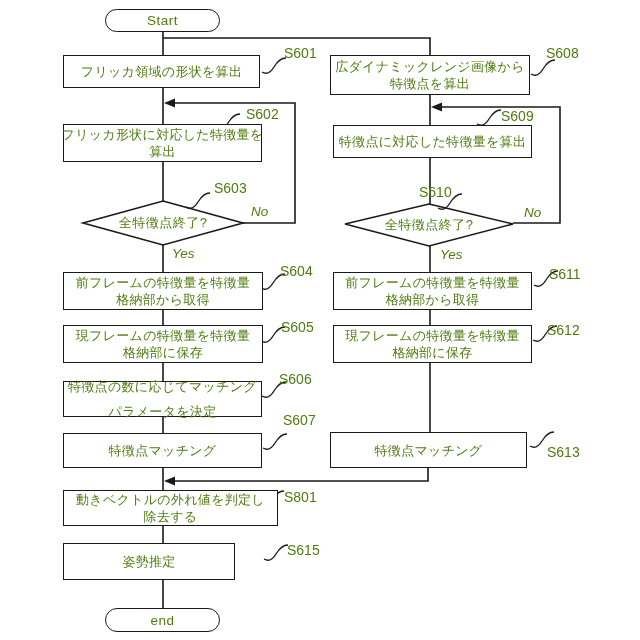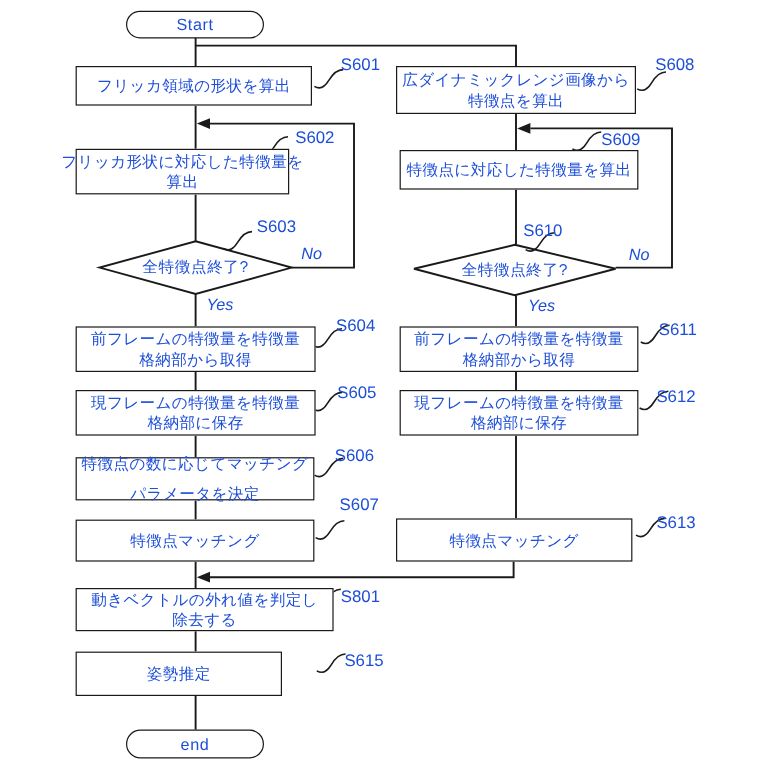--- a/index.html
+++ b/index.html
@@ -1,18 +1,18 @@
 <!DOCTYPE html>
 <html><head>
 <meta charset="utf-8">
 <style>
   html,body{margin:0;padding:0;background:#ffffff;}
   .canvas{
     position:relative;width:640px;height:640px;background:#ffffff;
-    font-family:"Liberation Sans","DejaVu Sans",sans-serif;color:#1d4ed8;
+    font-family:"Liberation Sans","DejaVu Sans",sans-serif;color:#4d7c0f;
     overflow:hidden;
   }
   .wires{position:absolute;left:0;top:0;z-index:1;}
   .node{
     position:absolute;box-sizing:border-box;border:1.8px solid #1a1a1a;background:#fff;
     display:flex;flex-direction:column;justify-content:center;align-items:center;
     text-align:center;font-size:13px;line-height:17px;z-index:2;letter-spacing:.3px;
   }
   .node span{display:block;white-space:nowrap;}
   .terminal{border-radius:12px;font-size:13.5px;letter-spacing:.5px;}
@@ -89,21 +89,21 @@
   <div class="node terminal" style="left:105px;top:9px;width:115px;height:23px;">
     <span>Start</span>
   </div>
   <div class="node" style="left:63px;top:55px;width:197px;height:33px;">
     <span>フリッカ領域の形状を算出</span>
   </div>
 
   <div class="node terminal" style="left:105px;top:608px;width:115px;height:24px;">
     <span>end</span>
   </div>
-  <div class="node" style="left:63px;top:124px;width:178px;height:38px;">
+  <div class="node" style="left:63px;top:124px;width:199px;height:38px;">
     <span>フリッカ形状に対応した特徴量を</span>
     <span>算出</span>
   </div>
   <div class="node" style="left:63px;top:272px;width:200px;height:38px;">
     <span>前フレームの特徴量を特徴量</span>
     <span>格納部から取得</span>
   </div>
   <div class="node" style="left:63px;top:325px;width:200px;height:38px;">
     <span>現フレームの特徴量を特徴量</span>
     <span>格納部に保存</span>
@@ -153,23 +153,23 @@
   <span class="steplabel" style="left:246px;top:106px;">S602</span>
   <span class="steplabel" style="left:214px;top:180px;">S603</span>
   <span class="steplabel" style="left:280px;top:263px;">S604</span>
   <span class="steplabel" style="left:281px;top:319px;">S605</span>
   <span class="steplabel" style="left:279px;top:371px;">S606</span>
   <span class="steplabel" style="left:283px;top:412px;">S607</span>
   <span class="steplabel" style="left:284px;top:489px;">S801</span>
   <span class="steplabel" style="left:287px;top:542px;">S615</span>
   <span class="steplabel" style="left:546px;top:45px;">S608</span>
   <span class="steplabel" style="left:501px;top:108px;">S609</span>
-  <span class="steplabel" style="left:436px;top:184px;">S610</span>
+  <span class="steplabel" style="left:419px;top:184px;">S610</span>
   <span class="steplabel" style="left:549px;top:266px;">S611</span>
   <span class="steplabel" style="left:547px;top:322px;">S612</span>
-  <span class="steplabel" style="left:547px;top:427px;">S613</span>
+  <span class="steplabel" style="left:547px;top:444px;">S613</span>
 
   <span class="branchlabel" style="left:172px;top:246px;">Yes</span>
   <span class="branchlabel" style="left:251px;top:204px;">No</span>
   <span class="branchlabel" style="left:440px;top:247px;">Yes</span>
   <span class="branchlabel" style="left:524px;top:205px;">No</span>
 
 </div>
 
 </body></html>

